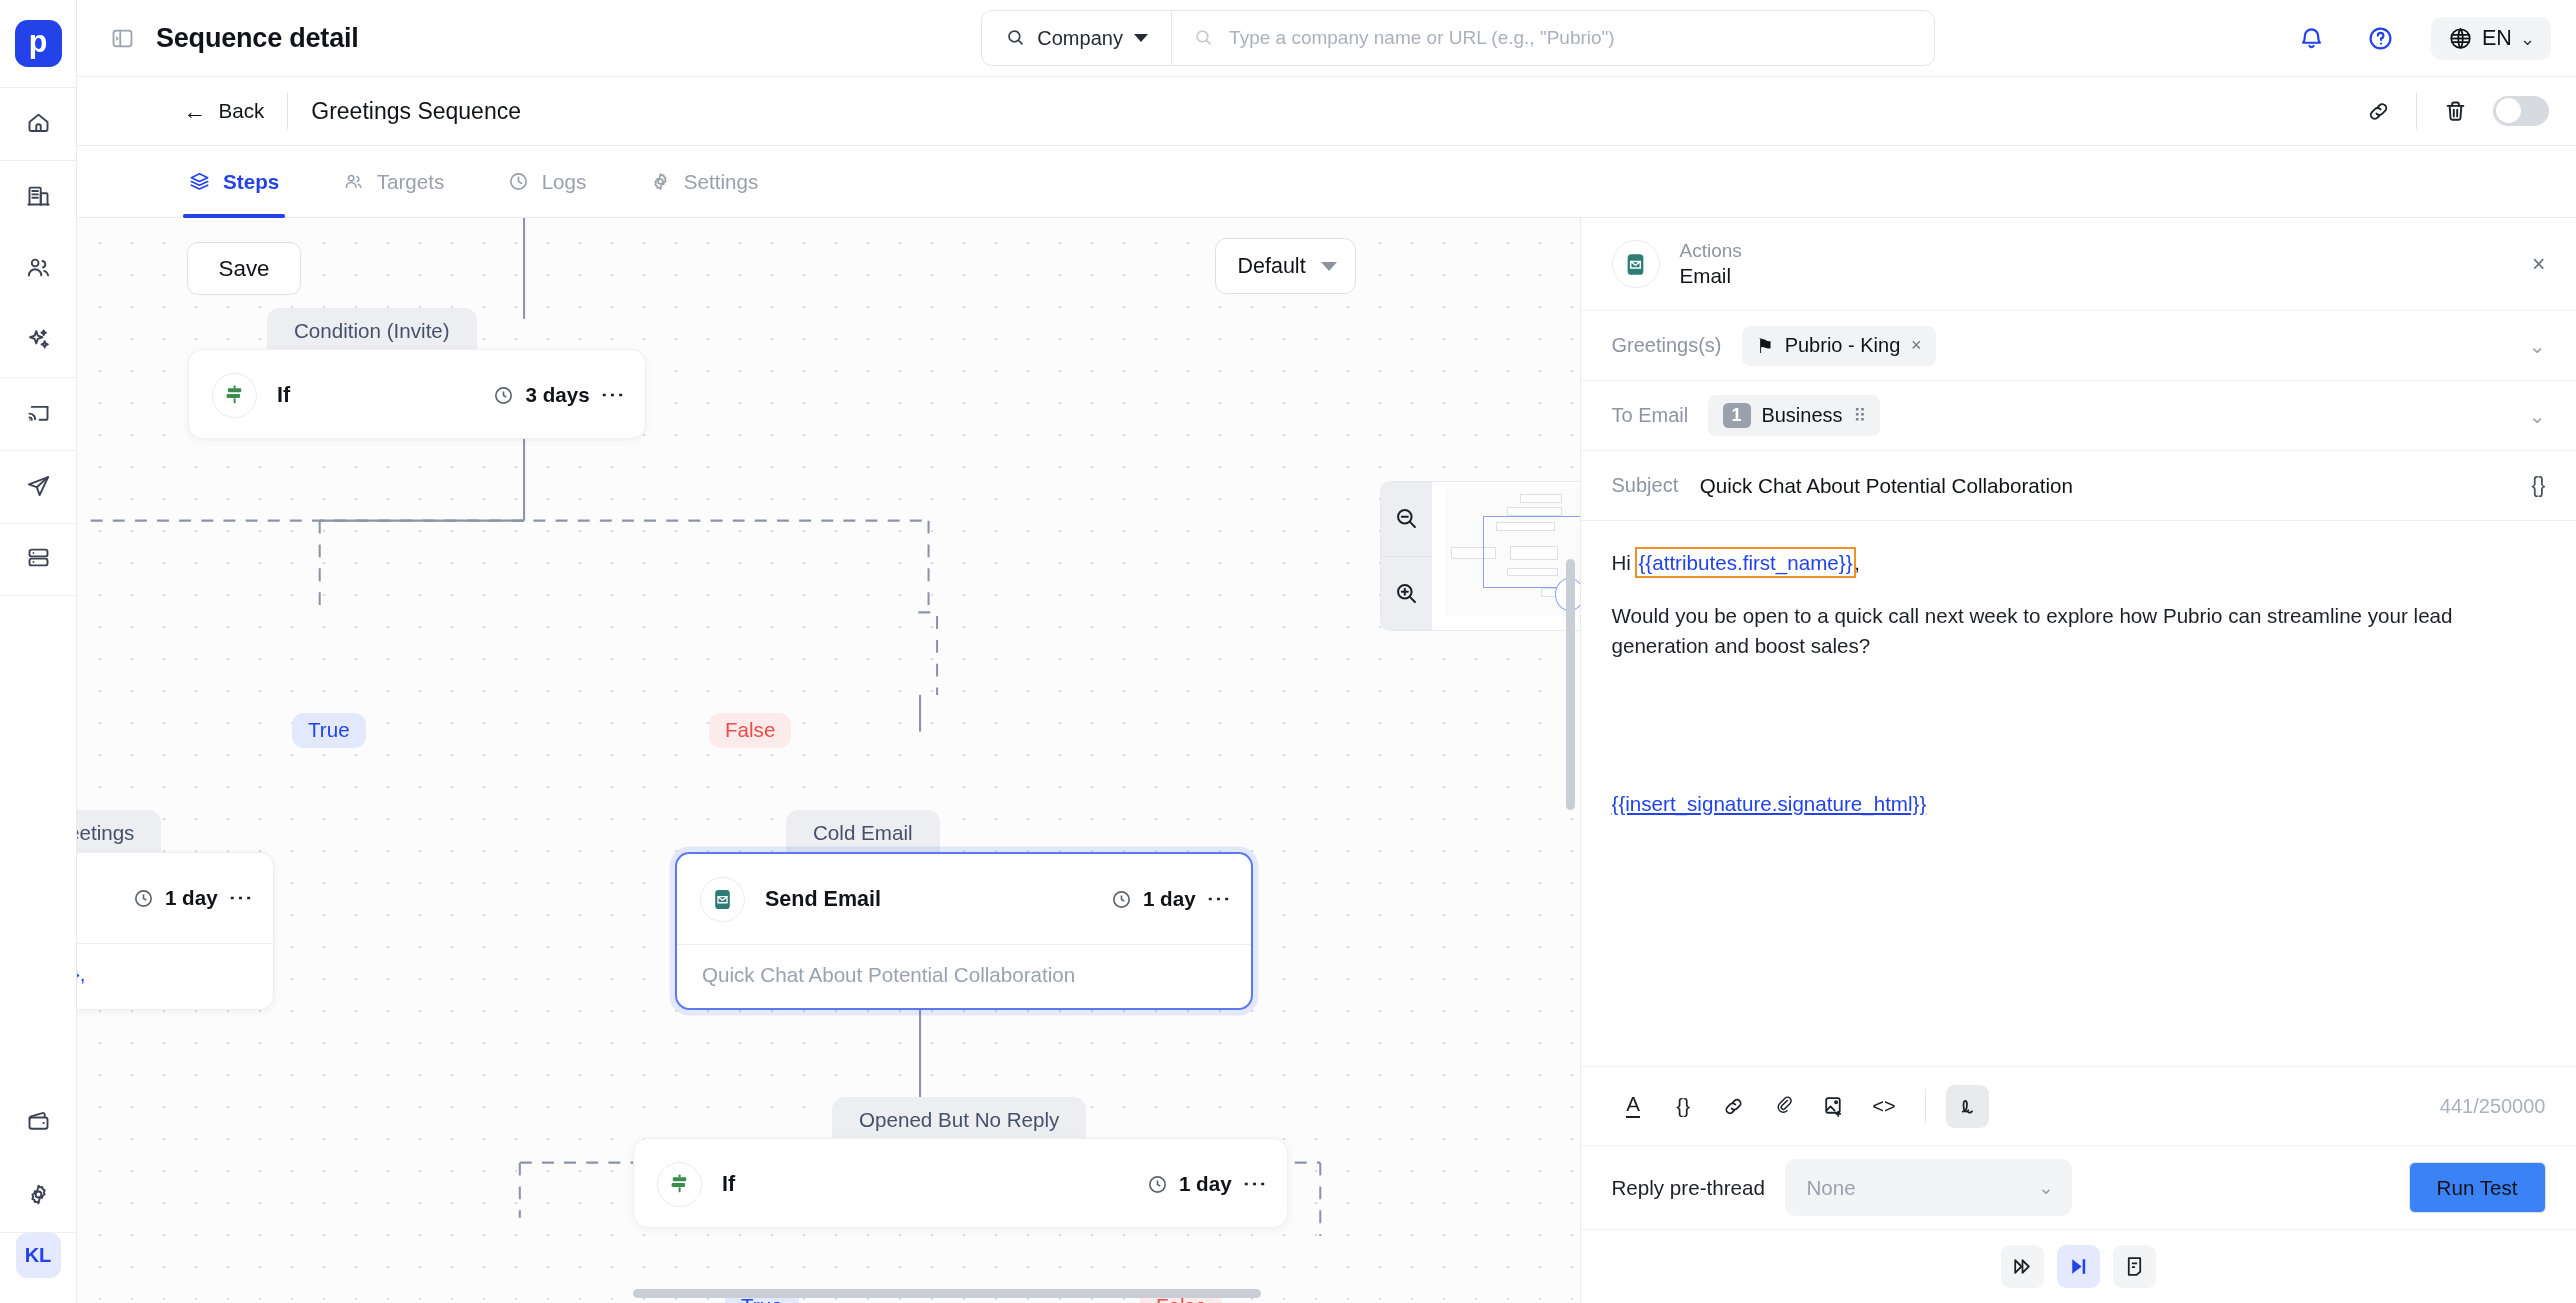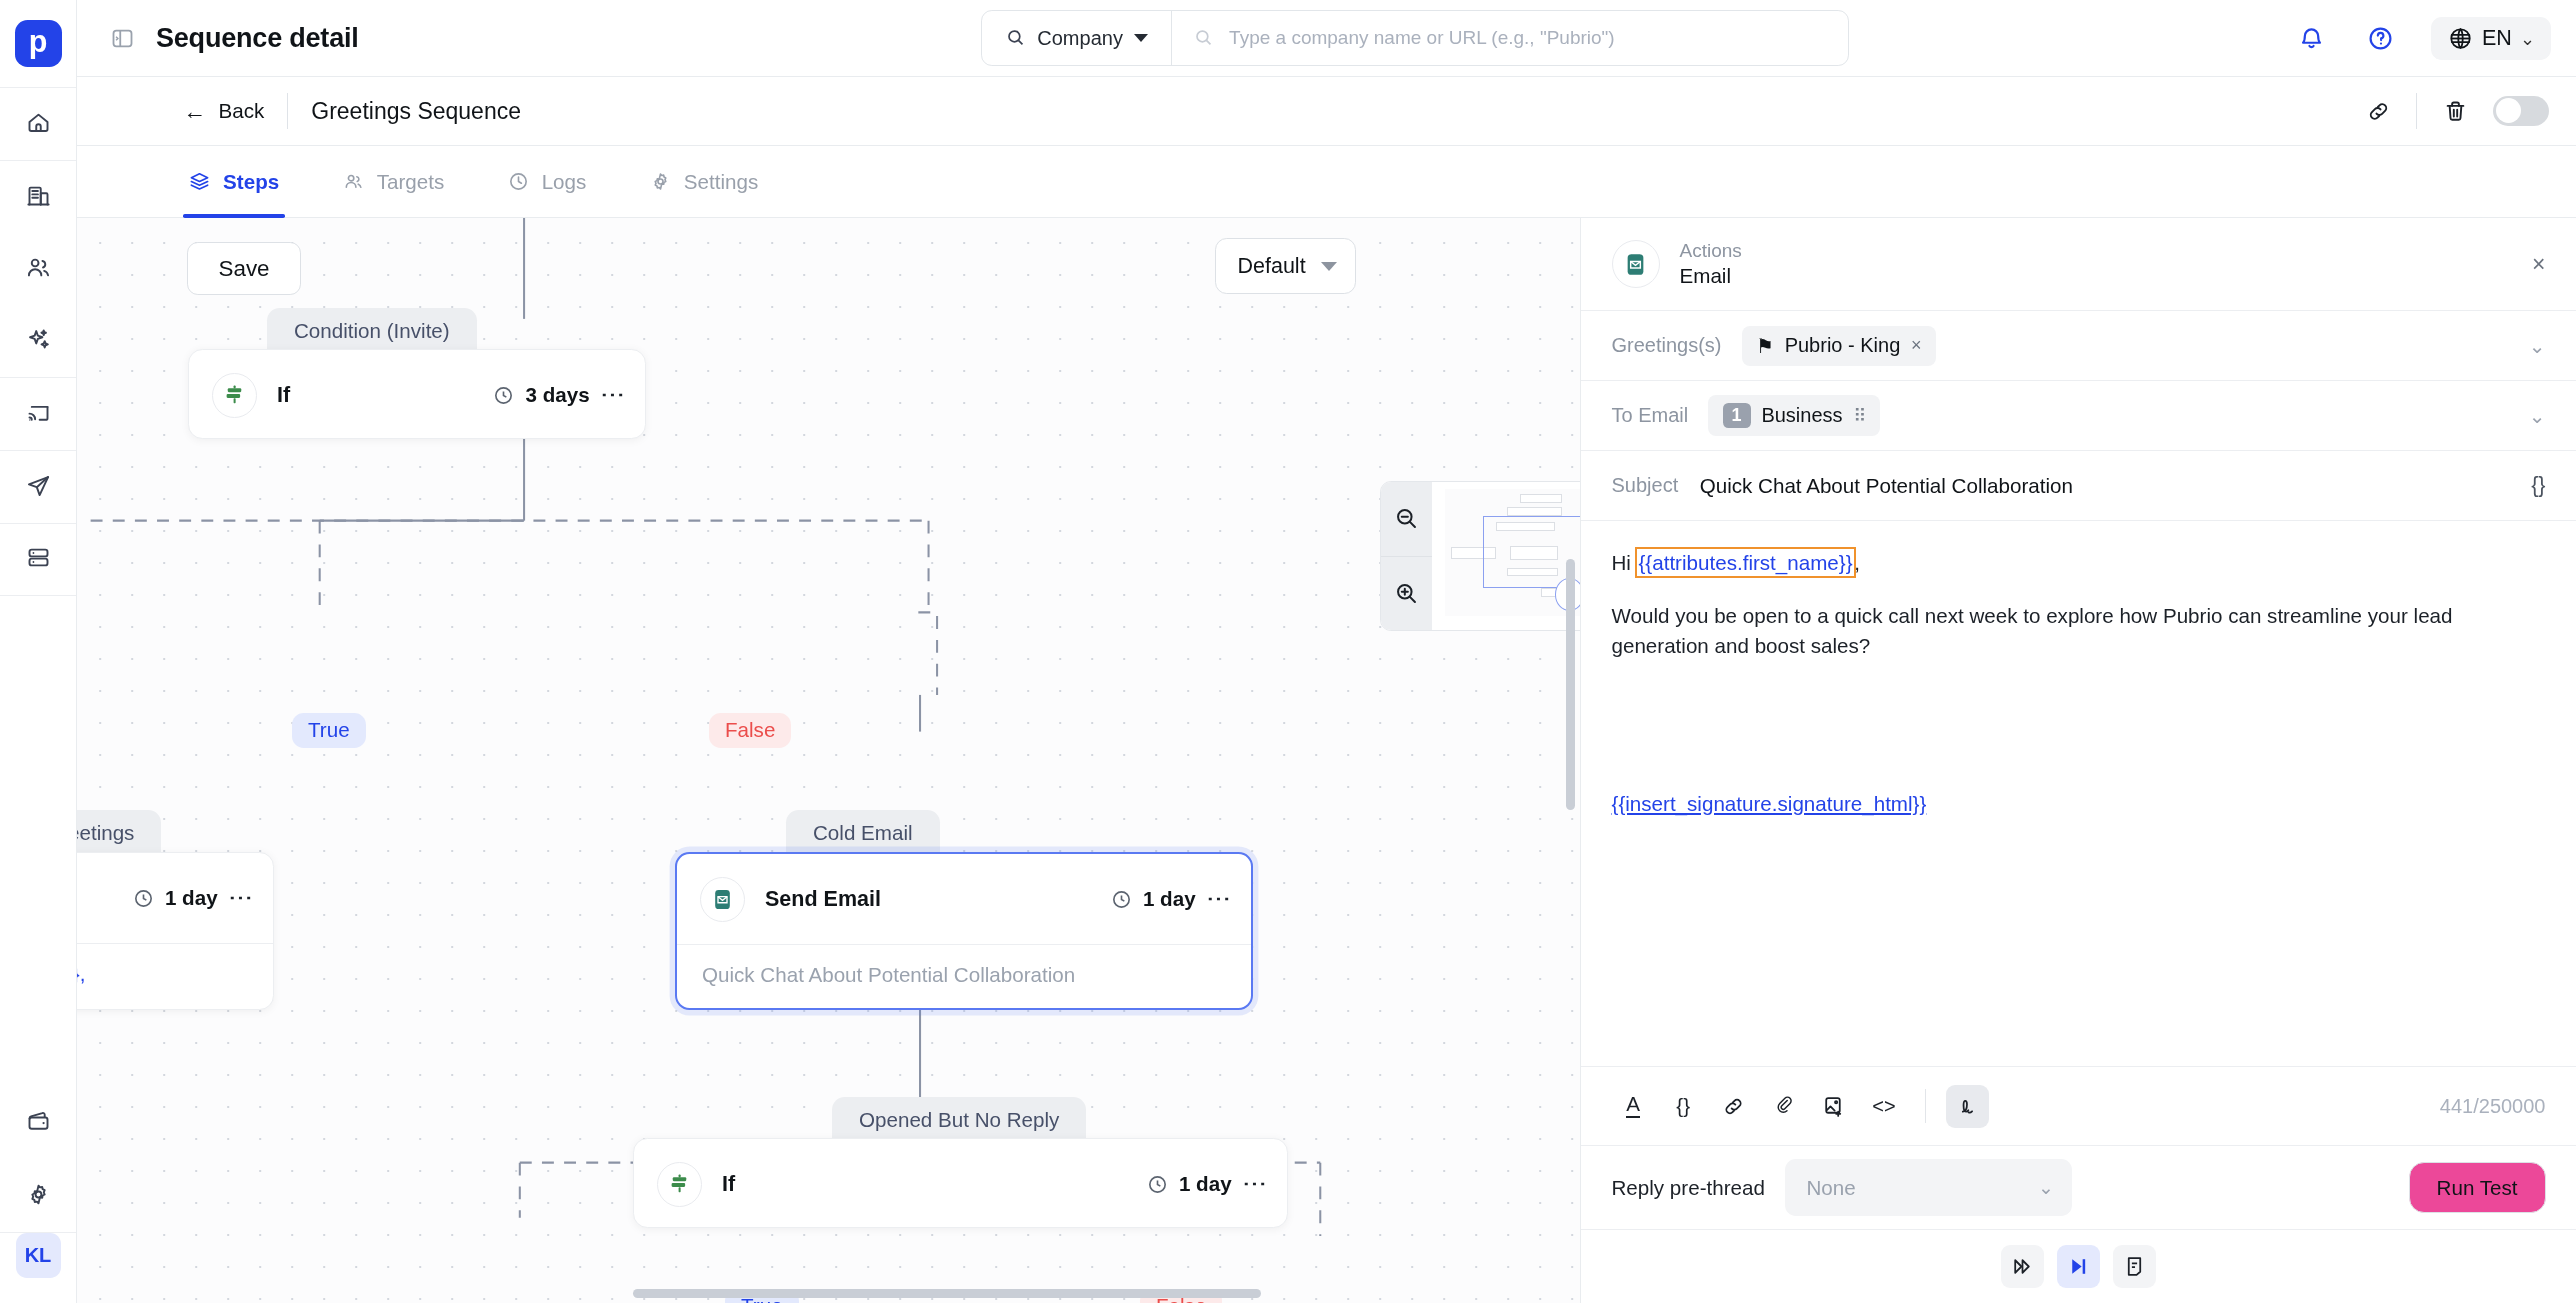--- a/index.html
+++ b/index.html
@@ -49,21 +49,21 @@
     height: 77px; flex: 0 0 77px; display: flex; align-items: center;
     border-bottom: 0.9px solid #e9ecef; background: #fff; position: relative;
   }
   .panel-toggle { margin-left: 32px; width: 27px; height: 27px; cursor: pointer; }
   .panel-toggle svg { width: 27px; height: 27px; stroke: #9aa2ad; stroke-width: 1.6; fill: none; }
   .page-title { margin-left: 20px; font-size: 27px; font-weight: 700; color: #101418; letter-spacing: -0.2px; }
 
   .searchwrap {
     position: absolute; left: 904px; top: 10px;
     display: flex; align-items: center;
-    width: 868px; height: 56px;
+    width: 954px; height: 56px;
     border: 0.9px solid #e2e6ea; border-radius: 10.8px; background: #fff;
   }
   .search-scope {
     display: flex; align-items: center; gap: 10.8px;
     height: 100%; padding: 0 23px 0 23px; cursor: pointer;
     border-right: 0.9px solid #e2e6ea;
   }
   .search-scope .lbl { font-size: 20px; color: #252b33; }
   .icon-mag { width: 21.5px; height: 21.5px; stroke: #3b4252; stroke-width: 1.9; fill: none; }
   .icon-mag-ph { stroke: #c7ccd4; }
@@ -240,21 +240,21 @@
   .counter { margin-left: auto; font-size: 20px; color: #aab1bd; }
 
   .rp-reply { height: 84px; flex: 0 0 84px; display: flex; align-items: center; padding: 0 30.5px;
               border-top: 0.9px solid #eceef1; }
   .rp-reply .lbl { font-size: 20.6px; color: #1c2128; }
   .select { margin-left: 20px; width: 287px; height: 57px; background: #f3f4f6; border-radius: 10.8px;
             display: flex; align-items: center; justify-content: space-between;
             padding: 0 18px 0 21.5px; cursor: pointer; }
   .select .val { font-size: 20.6px; color: #9aa2ae; }
   .select .chev { color: #9aa2ae; font-size: 19px; }
-  .runtest { margin-left: auto; border: 0.9px solid #dde1e6; border-radius: 15px; background: #ec4899;
+  .runtest { margin-left: auto; border: 0.9px solid #dde1e6; border-radius: 6px; background: #3b82f6;
              padding: 12.6px 27px; font-size: 20.6px; color: #101418; cursor: pointer; }
 
   .rp-foot { height: 74px; flex: 0 0 74px; display: flex; align-items: center;
              justify-content: center; gap: 12.6px; border-top: 0.9px solid #eceef1; }
   .ft { width: 43px; height: 43px; border-radius: 9px; display: flex; align-items: center;
         justify-content: center; cursor: pointer; }
   .ft svg { width: 25px; height: 25px; }
   .ft.sel { background: #e4e9fd; }
   .ft.soft { background: #f3f4f6; }
 </style>

